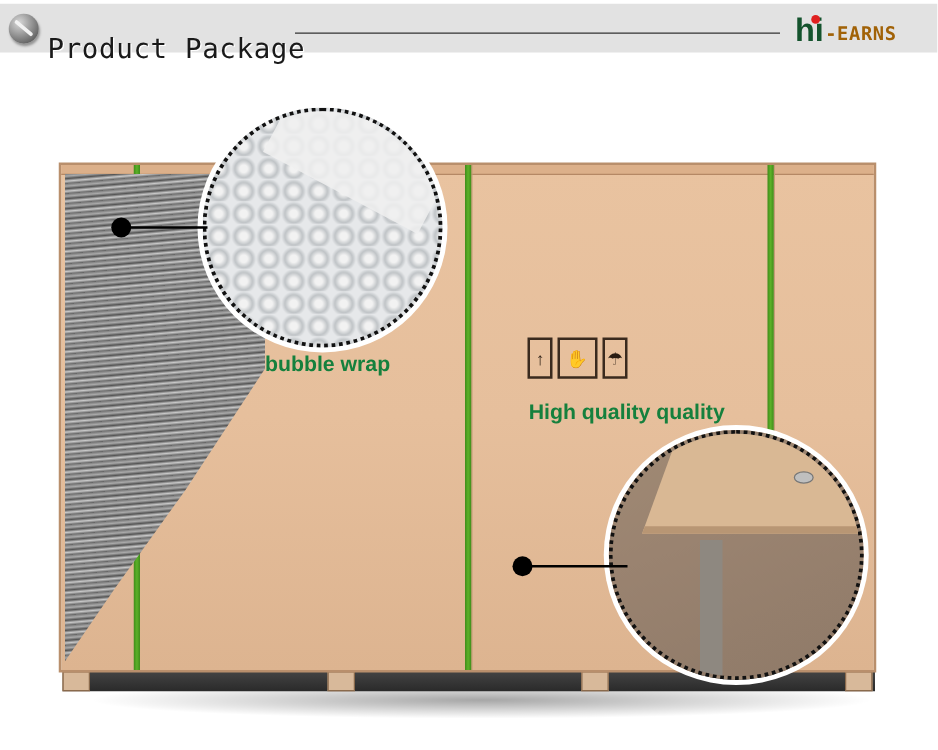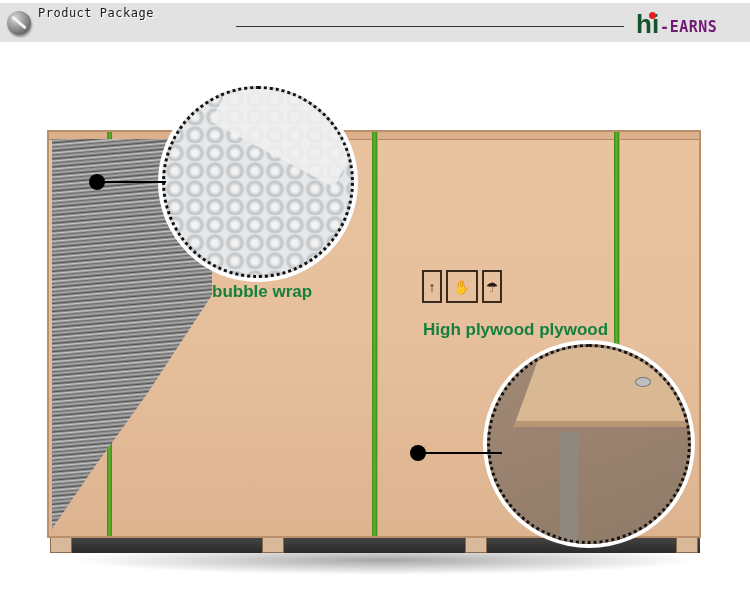--- a/index.html
+++ b/index.html
@@ -1,26 +1,26 @@
 <!DOCTYPE html>
 <html><head>
   <meta charset="utf-8">
   <style>
     * { box-sizing: border-box; margin: 0; padding: 0; }
     body { width: 750px; height: 600px; background: #ffffff; position: relative; overflow: hidden; font-family: "Liberation Sans", sans-serif; }
     .header { position: absolute; left: 0; top: 3px; width: 750px; height: 39px; background: #e2e2e2; }
     .header-icon { position: absolute; left: 7px; top: 8px; width: 24px; height: 24px; border-radius: 50%;
       background: radial-gradient(circle at 35% 30%, #d8d8d8, #6e6e6e 70%, #3a3a3a); box-shadow: 1px 2px 2px rgba(0,0,0,0.35); }
     .header-icon::after { content: ""; position: absolute; left: 3px; top: 10px; width: 18px; height: 3px; background: #f2f2f2; transform: rotate(40deg); border-radius: 2px; }
-    .header-title { position: absolute; left: 38px; top: 3px; font-family: "DejaVu Sans Mono", monospace; font-size: 12px; letter-spacing: 0.5px; color: #1a1a1a; text-shadow: 1px 1px 0 #fff; }
+    .header-title { position: absolute; left: 38px; top: 24px; font-family: "DejaVu Sans Mono", monospace; font-size: 22px; letter-spacing: 0.5px; color: #1a1a1a; text-shadow: 1px 1px 0 #fff; }
     .header-line { position: absolute; left: 236px; top: 23px; width: 388px; height: 1px; background: #333; }
     .logo { position: absolute; left: 636px; top: 8px; height: 26px; display: flex; align-items: flex-end; }
     .logo-hi { font-family: "Liberation Sans", sans-serif; font-weight: bold; font-size: 26px; color: #14532d; line-height: 26px; position: relative; }
     .logo-dot { position: absolute; left: 13px; top: 1px; width: 7px; height: 7px; border-radius: 50%; background: #e02020; }
-    .logo-rest { font-family: "DejaVu Sans Mono", monospace; font-size: 15px; font-weight: bold; color: #701a75; margin-left: 1px; letter-spacing: 0.5px; line-height: 20px; }
+    .logo-rest { font-family: "DejaVu Sans Mono", monospace; font-size: 15px; font-weight: bold; color: #a16207; margin-left: 1px; letter-spacing: 0.5px; line-height: 20px; }
 
     .crate-shadow { position: absolute; left: 70px; top: 545px; width: 630px; height: 30px; background: radial-gradient(ellipse at center, rgba(0,0,0,0.35), rgba(0,0,0,0) 70%); }
     .skid-band { position: absolute; left: 50px; top: 537px; width: 650px; height: 16px; background: linear-gradient(#444, #2a2a2a); }
     .foot { position: absolute; top: 537px; width: 22px; height: 16px; background: #d8b99a; border: 1px solid #8a6a4c; }
     .crate { position: absolute; left: 47px; top: 130px; width: 654px; height: 408px; background: linear-gradient(180deg, #e9c3a0 0%, #e6bf9c 50%, #ddb490 100%); border: 2px solid #b98f6c; }
     .frame-top { position: absolute; left: 0; top: 0; width: 100%; height: 8px; background: #dcb08a; border-bottom: 1px solid #b58865; }
     .panel-seam { position: absolute; top: 0; width: 1px; height: 100%; background: #c59a77; }
     .strap { position: absolute; top: 0; width: 5px; height: 100%; background: linear-gradient(90deg, #3f8c1a, #5cb128, #3f8c1a); }
     .window { position: absolute; left: 52px; top: 139px; width: 160px; height: 390px;
       background: repeating-linear-gradient(175deg, #777 0px, #aaa 2px, #555 4px, #c8c8c8 6px, #666 8px);
@@ -75,21 +75,21 @@
 <div class="zoom-circle bubble-circle"></div>
 <div class="marker-dot" style="left:89px;top:174px"></div>
 <div class="marker-line" style="left:100px;top:181px;width:66px"></div>
 <div class="label" style="left:212px;top:282px">bubble wrap</div>
 
 <div class="symbols">
   <div class="sym" style="width:20px">↑</div>
   <div class="sym" style="width:32px">✋</div>
   <div class="sym" style="width:20px">☂</div>
 </div>
-<div class="label" style="left:423px;top:320px">High plywood plywood</div>
+<div class="label" style="left:423px;top:320px">High quality quality</div>
 
 <div class="zoom-circle plywood-circle">
   <div class="ply-top"></div>
   <div class="ply-edge"></div>
   <div class="nail"></div>
 </div>
 <div class="marker-dot" style="left:410px;top:445px"></div>
 <div class="marker-line" style="left:420px;top:452px;width:82px"></div>
 
 </body></html>

